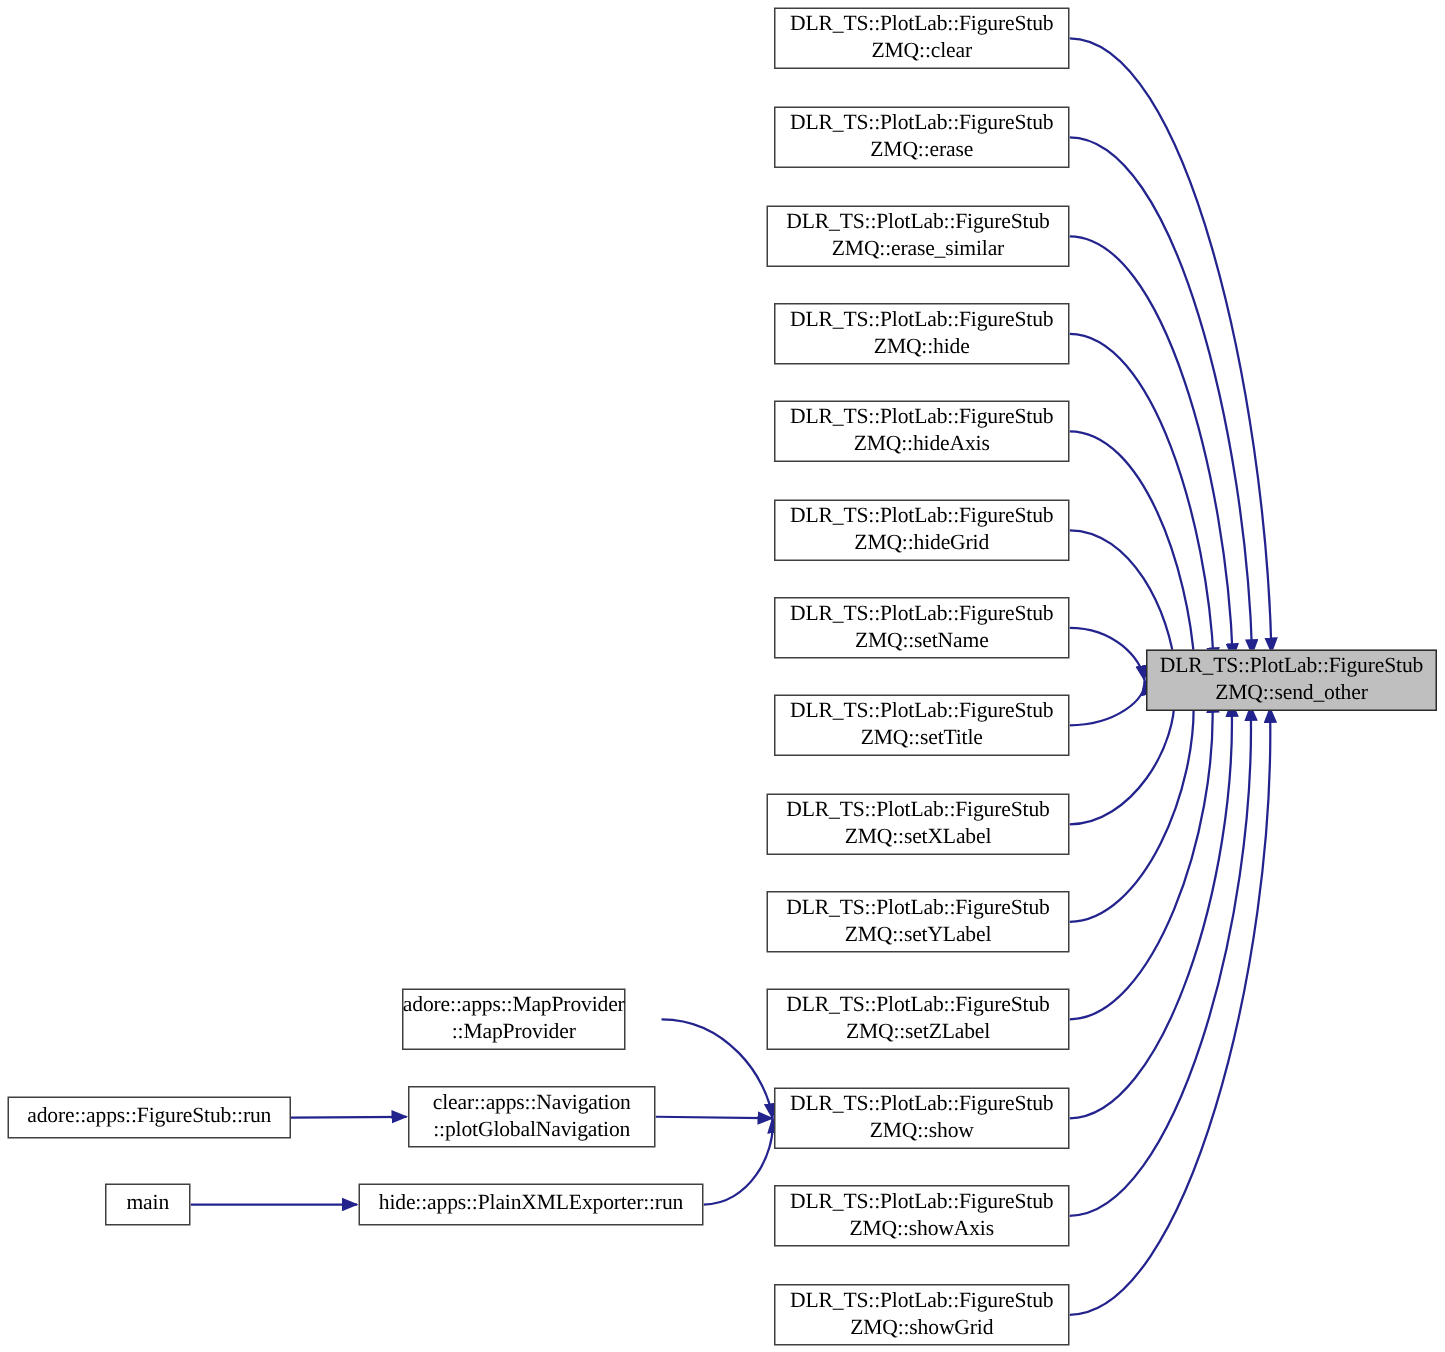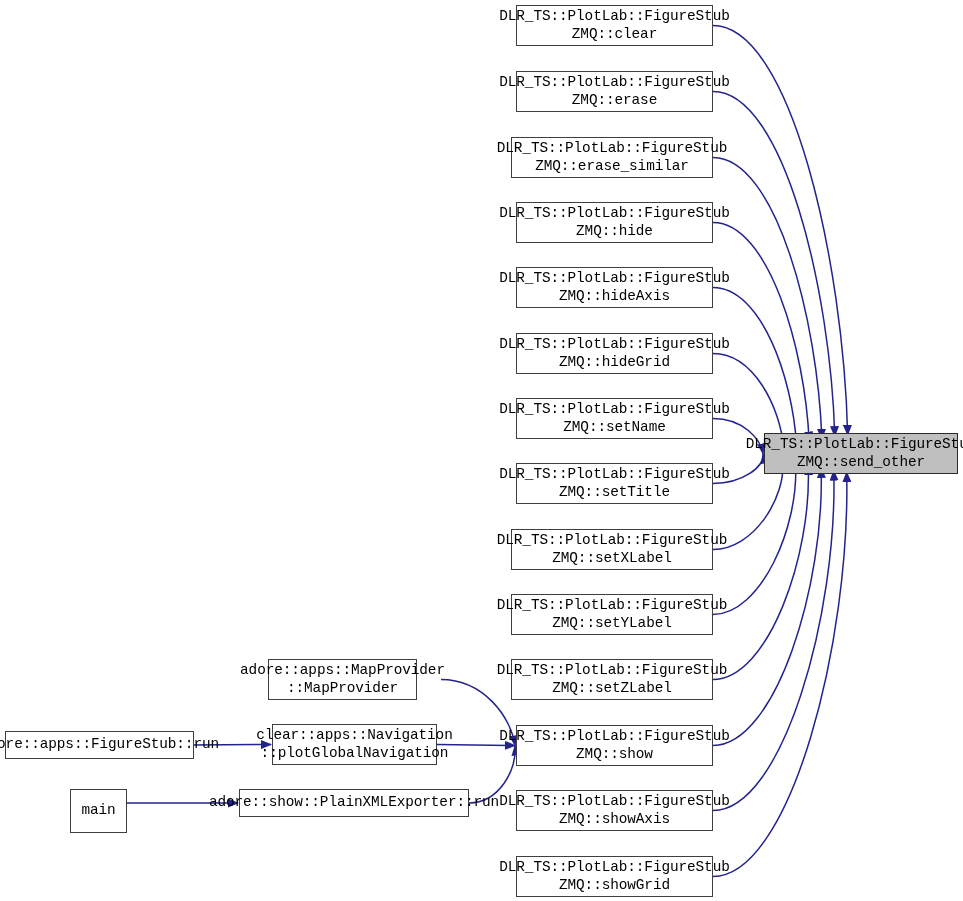--- a/index.html
+++ b/index.html
@@ -6,21 +6,21 @@
   html, body {
     margin: 0;
     padding: 0;
     background: #ffffff;
   }
   #canvas {
     position: relative;
     width: 963px;
     height: 901px;
     background: #ffffff;
-    font-family: Liberation Mono, monospace;
+    font-family: Liberation Serif, serif;
     overflow: hidden;
   }
   #edges {
     position: absolute;
     left: 0;
     top: 0;
     width: 963px;
     height: 901px;
     pointer-events: none;
   }
@@ -106,19 +106,19 @@
       <div class="node" style="left: 516px; top: 725px; width: 197px; height: 41px;">DLR_TS::PlotLab::FigureStub
 ZMQ::show</div>
       <div class="node" style="left: 516px; top: 790px; width: 197px; height: 41px;">DLR_TS::PlotLab::FigureStub
 ZMQ::showAxis</div>
       <div class="node" style="left: 516px; top: 856px; width: 197px; height: 41px;">DLR_TS::PlotLab::FigureStub
 ZMQ::showGrid</div>
       <div class="node" style="left: 268px; top: 659px; width: 149px; height: 41px;">adore::apps::MapProvider
 ::MapProvider</div>
       <div class="node" style="left: 272px; top: 724px; width: 165px; height: 41px;">clear::apps::Navigation
 ::plotGlobalNavigation</div>
-      <div class="node single" style="left: 239px; top: 789px; width: 230px; height: 28px;">adore::show::PlainXMLExporter::run</div>
+      <div class="node single" style="left: 239px; top: 789px; width: 230px; height: 28px;">hide::apps::PlainXMLExporter::run</div>
       <div class="node single" style="left: 5px; top: 731px; width: 189px; height: 28px;">adore::apps::FigureStub::run</div>
-      <div class="node single" style="left: 70px; top: 789px; width: 57px; height: 44px;">main</div>
+      <div class="node single" style="left: 70px; top: 789px; width: 57px; height: 28px;">main</div>
       <div class="node target" style="left: 764px; top: 433px; width: 194px; height: 41px;">DLR_TS::PlotLab::FigureStub
 ZMQ::send_other</div>
     </div>
 </div>
 
 </body></html>

